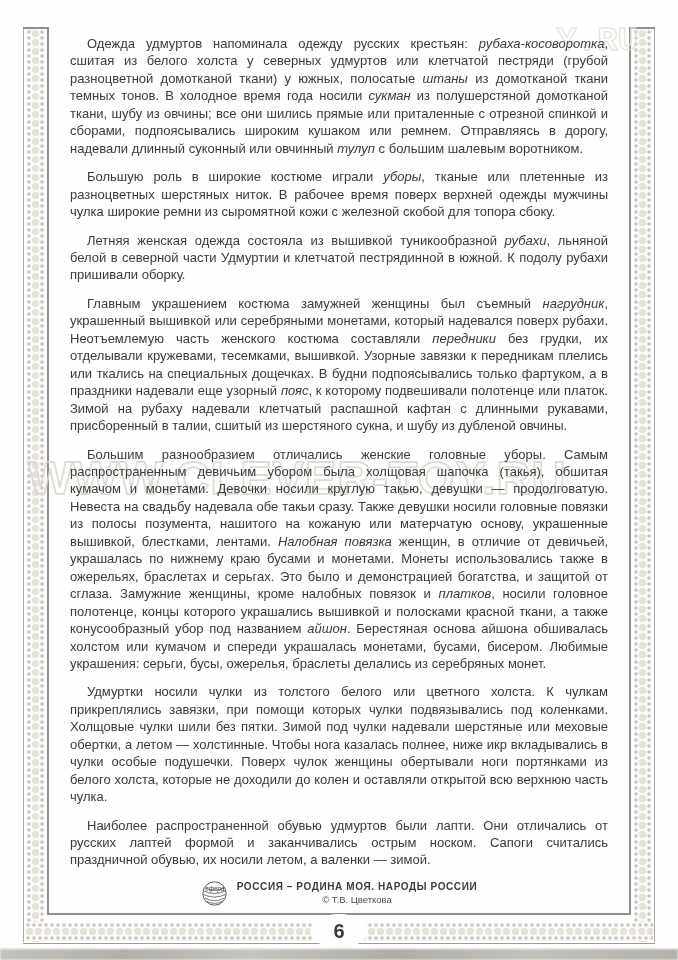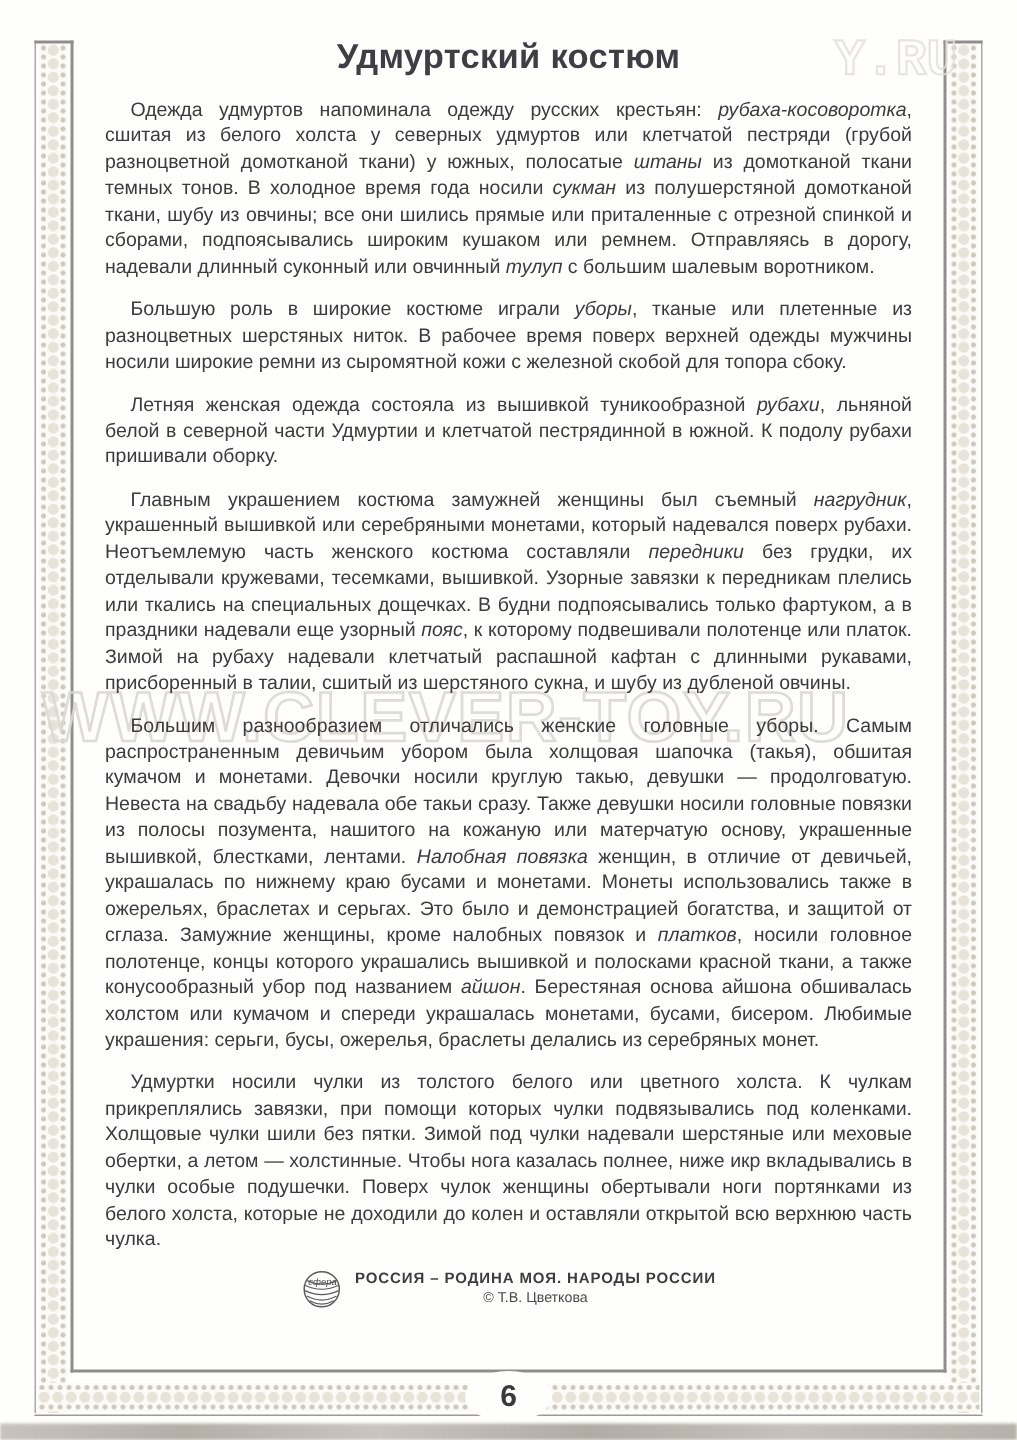--- a/index.html
+++ b/index.html
@@ -97,29 +97,29 @@
 <div class="line inner-left"></div>
 <div class="line inner-right"></div>
 <div class="line inner-bottom"></div>
 <div class="cap cap-left"></div>
 <div class="cap cap-right"></div>
 
 <div class="watermark">WWW.CLEVER-TOY.RU</div>
 <div class="watermark-corner">Y.RU</div>
 
 <div class="content">
-  <h1 class="title">Удмуртский костюм</h1>
 
   <div class="article">
       <p><span>Одежда удмуртов напоминала одежду русских крестьян: </span><i>рубаха-косоворотка</i><span>, сшитая из белого холста у северных удмуртов или клетчатой пестряди (грубой разноцветной домотканой ткани) у южных, полосатые </span><i>штаны</i><span> из домотканой ткани темных тонов. В холодное время года носили </span><i>сукман</i><span> из полушерстяной домотканой ткани, шубу из овчины; все они шились прямые или приталенные с отрезной спинкой и сборами, подпоясывались широким кушаком или ремнем. Отправляясь в дорогу, надевали длинный суконный или овчинный </span><i>тулуп</i><span> с большим шалевым воротником.</span></p>
-      <p><span>Большую роль в широкие костюме играли </span><i>уборы</i><span>, тканые или плетенные из разноцветных шерстяных ниток. В рабочее время поверх верхней одежды мужчины носили широкие ремни из сыромятной кожи с железной скобой для топора сбоку.</span></p>
+      <p><span>Большую роль в широкие костюме играли </span><i>уборы</i><span>, тканые или плетенные из разноцветных шерстяных ниток. В рабочее время поверх верхней одежды мужчины чулка широкие ремни из сыромятной кожи с железной скобой для топора сбоку.</span></p>
       <p><span>Летняя женская одежда состояла из вышивкой туникообразной </span><i>рубахи</i><span>, льняной белой в северной части Удмуртии и клетчатой пестрядинной в южной. К подолу рубахи пришивали оборку.</span></p>
       <p><span>Главным украшением костюма замужней женщины был съемный </span><i>нагрудник</i><span>, украшенный вышивкой или серебряными монетами, который надевался поверх рубахи. Неотъемлемую часть женского костюма составляли </span><i>передники</i><span> без грудки, их отделывали кружевами, тесемками, вышивкой. Узорные завязки к передникам плелись или ткались на специальных дощечках. В будни подпоясывались только фартуком, а в праздники надевали еще узорный </span><i>пояс</i><span>, к которому подвешивали полотенце или платок. Зимой на рубаху надевали клетчатый распашной кафтан с длинными рукавами, присборенный в талии, сшитый из шерстяного сукна, и шубу из дубленой овчины.</span></p>
       <p><span>Большим разнообразием отличались женские головные уборы. Самым распространенным девичьим убором была холщовая шапочка (такья), обшитая кумачом и монетами. Девочки носили круглую такью, девушки — продолговатую. Невеста на свадьбу надевала обе такьи сразу. Также девушки носили головные повязки из полосы позумента, нашитого на кожаную или матерчатую основу, украшенные вышивкой, блестками, лентами. </span><i>Налобная повязка</i><span> женщин, в отличие от девичьей, украшалась по нижнему краю бусами и монетами. Монеты использовались также в ожерельях, браслетах и серьгах. Это было и демонстрацией богатства, и защитой от сглаза. Замужние женщины, кроме налобных повязок и </span><i>платков</i><span>, носили головное полотенце, концы которого украшались вышивкой и полосками красной ткани, а также конусообразный убор под названием </span><i>айшон</i><span>. Берестяная основа айшона обшивалась холстом или кумачом и спереди украшалась монетами, бусами, бисером. Любимые украшения: серьги, бусы, ожерелья, браслеты делались из серебряных монет.</span></p>
       <p><span>Удмуртки носили чулки из толстого белого или цветного холста. К чулкам прикреплялись завязки, при помощи которых чулки подвязывались под коленками. Холщовые чулки шили без пятки. Зимой под чулки надевали шерстяные или меховые обертки, а летом — холстинные. Чтобы нога казалась полнее, ниже икр вкладывались в чулки особые подушечки. Поверх чулок женщины обертывали ноги портянками из белого холста, которые не доходили до колен и оставляли открытой всю верхнюю часть чулка.</span></p>
+      <p><span>Наиболее распространенной обувью удмуртов были лапти. Они отличались от русских лаптей формой и заканчивались острым носком. Сапоги считались праздничной обувью, их носили летом, а валенки — зимой.</span></p>
     </div>
 
   <div class="footer">
     <svg class="logo" viewBox="0 0 30 30">
       <circle cx="15" cy="15" r="13" fill="none" stroke="#5a5a5c" stroke-width="1.1"></circle>
       <path d="M2.5 12 Q15 18 27.5 12" fill="none" stroke="#5a5a5c" stroke-width="0.9"></path>
       <path d="M2.5 16 Q15 22 27.5 16" fill="none" stroke="#5a5a5c" stroke-width="0.9"></path>
       <path d="M4 20 Q15 26 26 20" fill="none" stroke="#5a5a5c" stroke-width="0.9"></path>
       <path d="M6 23.5 Q15 28.5 24 23.5" fill="none" stroke="#5a5a5c" stroke-width="0.9"></path>
       <path d="M4 8.5 Q15 14 26 8.5" fill="none" stroke="#5a5a5c" stroke-width="0.9"></path>

